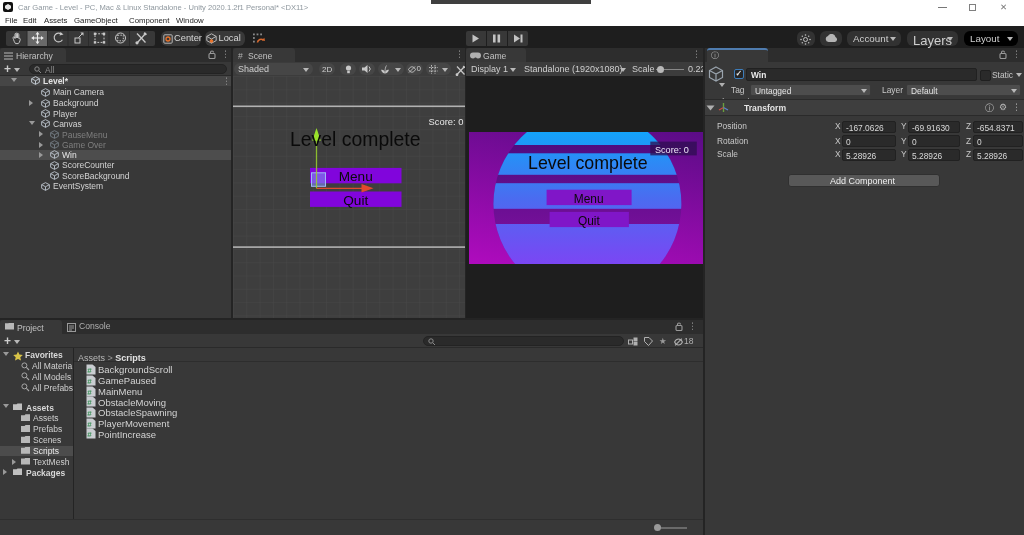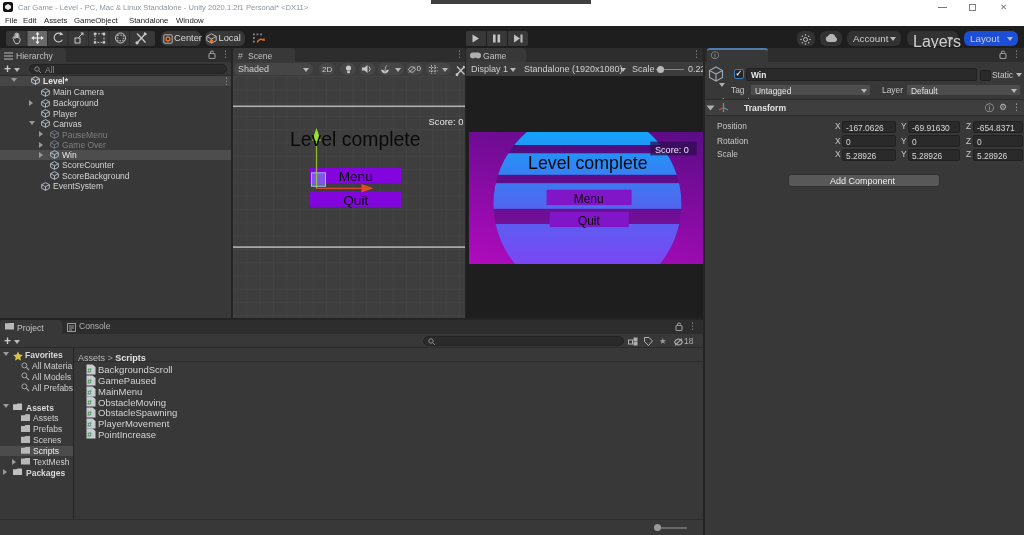--- a/index.html
+++ b/index.html
@@ -26,21 +26,21 @@
 <div class="abs" style="left:431px;top:0;width:160px;height:4px;background:#3f3f3f;"></div>
 <div class="abs" style="left:938px;top:7px;width:9px;height:1px;background:#777;"></div>
 <div class="abs" style="left:969px;top:4px;width:7px;height:7px;border:1px solid #808080;box-sizing:border-box;"></div>
 <div class="txt" style="left:1000px;top:2px;font-size:8.5px;color:#777;">✕</div>
 
 <div class="abs" style="left:0;top:14px;width:1024px;height:12px;background:#ffffff;"></div>
 <div class="txt" style="left:5px;top:16px;font-size:7.8px;color:#222;">File</div>
 <div class="txt" style="left:23px;top:16px;font-size:7.8px;color:#222;">Edit</div>
 <div class="txt" style="left:44px;top:16px;font-size:7.8px;color:#222;">Assets</div>
 <div class="txt" style="left:74px;top:16px;font-size:7.8px;color:#222;">GameObject</div>
-<div class="txt" style="left:129px;top:16px;font-size:7.8px;color:#222;">Standalone</div>
+<div class="txt" style="left:129px;top:16px;font-size:7.8px;color:#222;">Component</div>
 <div class="txt" style="left:176px;top:16px;font-size:7.8px;color:#222;">Window</div>
 <div class="txt" style="left:212px;top:28px;font-size:11px;color:#222;font-style:italic;">Help</div>
 
 <div class="abs" style="left:0;top:26px;width:1024px;height:22px;background:#1e1e1e;"></div>
 
 <svg class="abs" style="left:6px;top:31px;" width="150" height="15" viewBox="0 0 150 15">
   <rect x="0" y="0" width="149" height="15" rx="2" fill="#383838"></rect>
   <rect x="21" y="0" width="20.5" height="15" fill="#696969"></rect>
   <g stroke="#2b2b2b" stroke-width="1">
       <line x1="21" y1="0" x2="21" y2="15"></line>
@@ -158,24 +158,24 @@
 </svg>
 <div class="btn" style="left:820px;top:31px;width:22px;height:15px;background:#323232;"></div>
 <svg class="abs" style="left:825px;top:34px" width="13" height="9" viewBox="0 0 13 9">
   <path d="M3.5 8 a3 3 0 0 1 -0.5 -5.9 a4 4 0 0 1 7.5 1 a2.6 2.6 0 0 1 -0.5 4.9 Z" fill="#b4b4b4"></path>
 </svg>
 <div class="btn" style="left:847px;top:31px;width:54px;height:15px;background:#323232;">
   <span style="position:absolute;left:6px;top:1.5px;font-size:9.8px;color:#cfcfcf;">Account</span>
   <span class="caret" style="position:absolute;right:5px;top:6px;"></span>
 </div>
 <div class="btn" style="left:907px;top:31px;width:51px;height:15px;background:#323232;">
-  <span style="position:absolute;left:6px;top:2px;font-size:16px;color:#cfcfcf;">Layers</span>
+  <span style="position:absolute;left:6px;top:2px;font-size:13px;color:#cfcfcf;">Layers</span>
   <span class="caret" style="position:absolute;right:5px;top:6px;"></span>
 </div>
-<div class="btn" style="left:964px;top:31px;width:54px;height:15px;background:#1d4ed8;">
+<div class="btn" style="left:964px;top:31px;width:54px;height:15px;background:#000000;">
   <span style="position:absolute;left:6px;top:1.5px;font-size:9.8px;color:#cfcfcf;">Layout</span>
   <span class="caret" style="position:absolute;right:5px;top:6px;"></span>
 </div>
 
 <div class="tabbar" style="left:0;top:48px;width:231px;height:14px;"></div>
 <div class="tab" style="left:0;top:48px;width:66px;height:14px;">
   <svg class="abs" style="left:4px;top:3.5px" width="9" height="8" viewBox="0 0 9 8">
       <g stroke="#b8b8b8" stroke-width="1">
         <line x1="0" y1="1" x2="9" y2="1"></line>
         <line x1="0" y1="4" x2="9" y2="4"></line>

